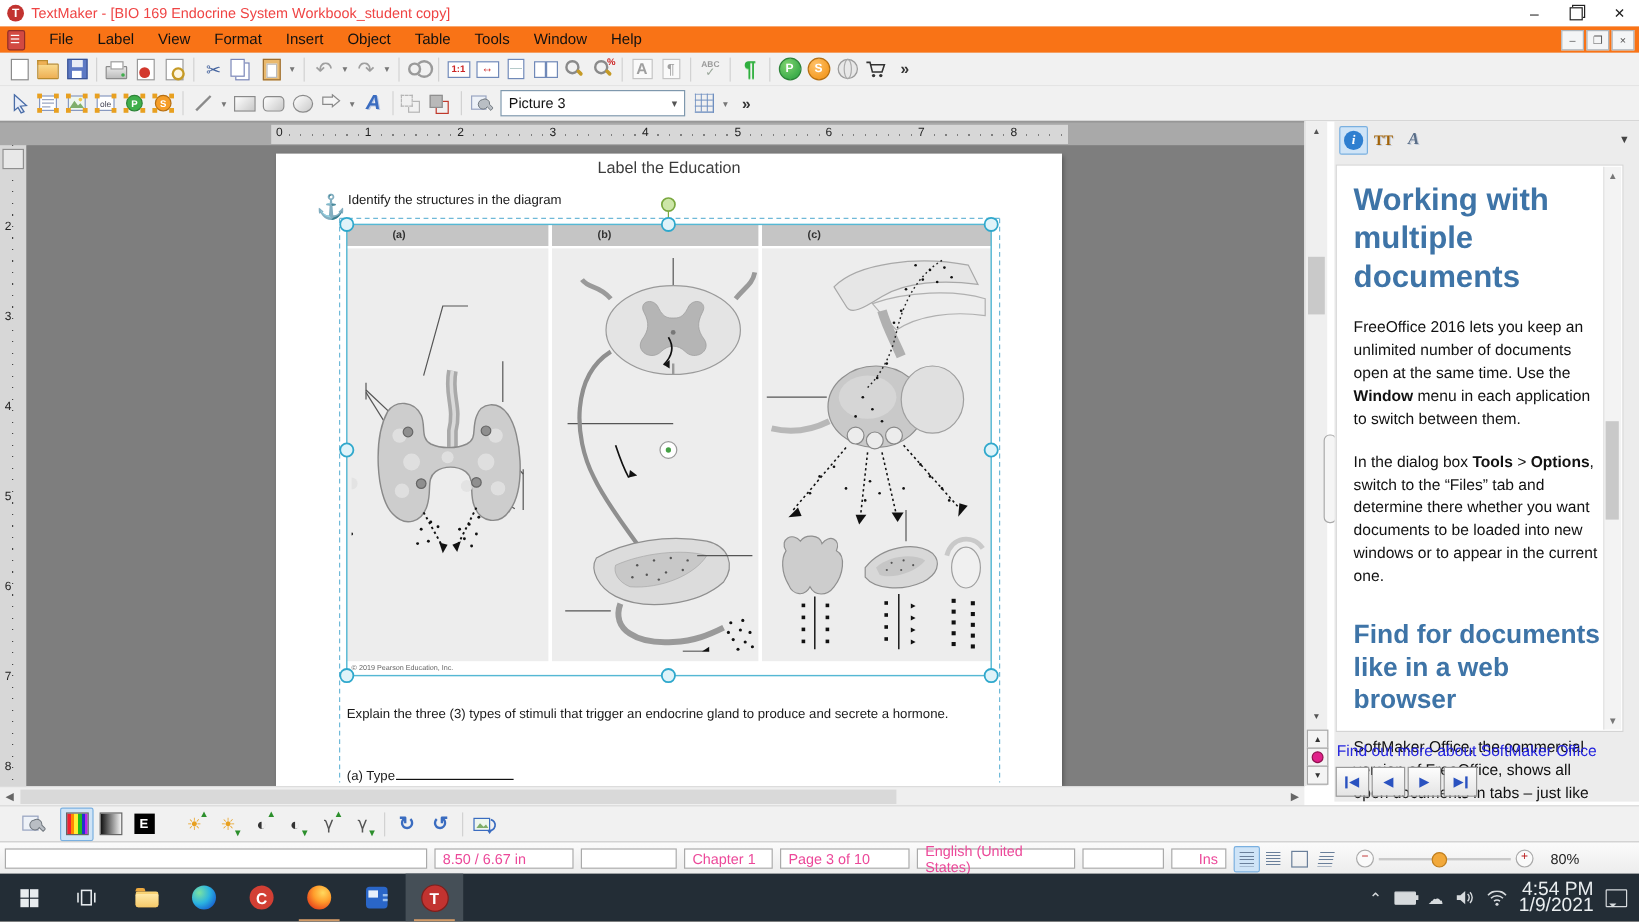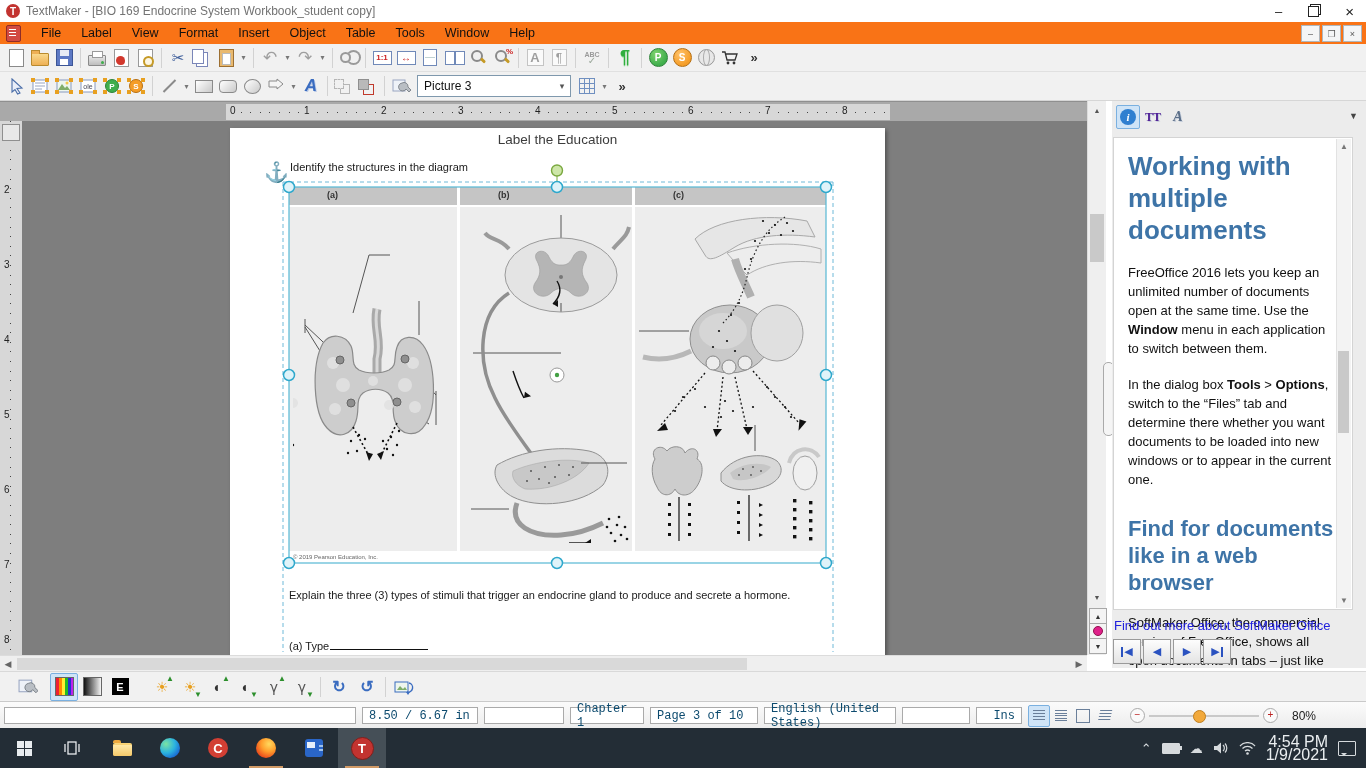--- a/index.html
+++ b/index.html
@@ -4,21 +4,21 @@
 <style>
   html,body{margin:0;padding:0;background:#555;}
   #app{position:relative;width:1366px;height:768px;overflow:hidden;background:#fff;
        font-family:"Liberation Sans",sans-serif;-webkit-font-smoothing:antialiased;}
   .x{position:absolute;}
   .row{display:flex;align-items:center;}
   
   #titlebar{left:0;top:0;width:1366px;height:22px;background:#fff;border-bottom:1px solid #f0f0f0;}
   #titlebar .tmico{width:14px;height:14px;border-radius:50%;background:#c23330;color:#fff;font-size:10px;font-weight:bold;
        display:inline-flex;align-items:center;justify-content:center;margin:0 6px 0 6px;}
-  #titlebar .ttl{font-size:12px;color:#737373;}
+  #titlebar .ttl{font-size:12px;color:#ef4444;}
   .wbtns{position:absolute;right:4px;top:0;height:22px;display:flex;align-items:center;gap:26px;padding-right:8px;}
   .wbtn{color:#222;font-size:13px;line-height:13px;cursor:default;}
   .restore-g{display:inline-block;width:9px;height:9px;border:1px solid #222;box-shadow:2px -2px 0 -1px #fff,2px -2px 0 0 #222;}
   #menubar{left:0;top:22px;width:1366px;height:22px;background:#f97316;display:flex;align-items:center;border-bottom:1px solid #e8e8e8;}
   .docico{width:13px;height:15px;background:#d24a42;border:1px solid #8f2c27;border-radius:2px;margin:0 10px 0 6px;position:relative;}
   .docico:after{content:"";position:absolute;left:2px;top:3px;width:7px;height:1px;background:#fff;box-shadow:0 3px 0 #fff,0 6px 0 #fff;}
   .menu-item{font-size:12.5px;color:#111;padding:3px 10px;}
   .mdibtns{position:absolute;right:4px;top:25px;display:flex;gap:2px;}
   .mdib{width:17px;height:15px;border:1px solid #aeb6bd;background:#f4f5f6;color:#555;font-size:9px;
         display:inline-flex;align-items:center;justify-content:center;}
@@ -115,21 +115,21 @@
   .sbtn{position:absolute;left:1px;width:16px;height:15px;color:#555;font-size:7px;display:flex;align-items:center;justify-content:center;}
   .sthumb{position:absolute;left:2px;width:14px;background:#c9c9c9;}
   .bbtn{position:absolute;left:1px;width:16px;height:14px;border:1px solid #a8a8a8;background:#f4f4f4;color:#333;font-size:7px;display:flex;align-items:center;justify-content:center;flex-direction:column;line-height:3px;}
   .reddot{width:8px;height:8px;border-radius:50%;background:#e0218a;border:1px solid #90124f;}
   #splitter{left:1103px;top:362px;width:9px;height:72px;border:1px solid #aaa;border-radius:5px;background:#f5f5f5;}
   
   #sidebar{left:1112px;top:101px;width:254px;height:567px;background:#ececec;}
   .stab{position:absolute;top:4px;width:22px;height:22px;display:flex;align-items:center;justify-content:center;border:1px solid transparent;}
   .stab.sel{background:#cfe4f7;border-color:#7ab0e0;border-radius:2px;}
   .info-i{width:16px;height:16px;border-radius:50%;background:#2f7fd0;color:#fff;font-size:11px;font-weight:bold;font-style:italic;display:flex;align-items:center;justify-content:center;font-family:"Liberation Serif",serif;}
-  .tt-i{font-size:12px;font-weight:bold;color:#4c1d95;text-shadow:1px 1px 0 #c6cedb;font-family:"Liberation Serif",serif;}
+  .tt-i{font-size:12px;font-weight:bold;color:#a16207;text-shadow:1px 1px 0 #c6cedb;font-family:"Liberation Serif",serif;}
   .ai-i{font-size:14px;font-weight:bold;font-style:italic;color:#5a6e88;text-shadow:1px 1px 0 #c6cedb;font-family:"Liberation Serif",serif;}
   .sdd{position:absolute;right:8px;top:10px;color:#444;font-size:9px;}
   #spanel{position:absolute;left:1px;top:36px;width:238px;height:471px;background:#fff;border:1px solid #d4d4d4;}
   #scontent{position:absolute;left:14px;top:12px;width:208px;}
   #scontent h1{margin:0;font-size:26px;line-height:32px;color:#3e74a7;font-weight:bold;}
   #scontent h2{margin:26px 0 0 0;font-size:22px;line-height:27px;color:#3e74a7;font-weight:bold;}
   #scontent p{margin:17px 0 0 0;font-size:13px;line-height:19px;color:#111;}
   #sscroll{position:absolute;right:1px;top:1px;width:14px;height:469px;background:#f3f3f3;border-left:1px solid #e2e2e2;}
   .schev{position:absolute;left:0;width:14px;text-align:center;color:#777;font-size:8px;}
   .sthumb2{position:absolute;left:1px;width:11px;background:#c9c9c9;}
@@ -147,21 +147,21 @@
   .i-rainbow{width:17px;height:17px;border:1px solid #666;background:linear-gradient(90deg,#e23 0 3px,#f80 3px 6px,#fe3 6px 9px,#2b2 9px 12px,#23c 12px 15px,#b2e 15px 17px);}
   .i-grayg{width:17px;height:17px;border:1px solid #666;background:linear-gradient(90deg,#111,#f5f5f5);}
   .i-bw{width:17px;height:17px;background:#000;color:#fff;font-size:11px;font-weight:bold;display:inline-flex;align-items:center;justify-content:center;}
   .mini-arrow{position:absolute;right:1px;top:1px;font-size:8px;color:#2c8f2c;line-height:8px;}
   .mini-arrow.dn{top:auto;bottom:1px;}
   .sun{color:#e8a020;font-size:14px;}
   .half{color:#333;font-size:14px;}
   .gam{color:#555;font-size:14px;font-family:"DejaVu Sans",sans-serif;}
   .rot{color:#3a6cc0;font-size:16px;font-weight:bold;}
   #statusbar{left:0;top:701px;width:1366px;height:27px;background:linear-gradient(#fbfbfb,#ececec);border-top:1px solid #c9c9c9;display:flex;align-items:center;}
-  .sf{height:17px;border:1px solid #aaa;background:#fff;font-size:12px;color:#0c4a6e;display:flex;align-items:center;padding:0 6px;box-sizing:border-box;flex:none;margin-right:6px;font-family:Liberation Mono, monospace;}
+  .sf{height:17px;border:1px solid #aaa;background:#fff;font-size:12px;color:#ec4899;display:flex;align-items:center;padding:0 6px;box-sizing:border-box;flex:none;margin-right:6px;}
   .vb{width:20px;height:20px;display:inline-flex;align-items:center;justify-content:center;border:1px solid transparent;border-radius:2px;flex:none;}
   .vb.sel{background:#cfe4f7;border-color:#7ab0e0;}
   .vbl{width:12px;height:12px;background:repeating-linear-gradient(#6a7f9a 0 1px,transparent 1px 3px);}
   .vbr{width:12px;height:12px;border:1px solid #6a7f9a;}
   .zcirc{width:13px;height:13px;border:1px solid #aaa;border-radius:50%;background:#fafafa;color:#b22;font-size:10px;line-height:11px;text-align:center;flex:none;}
   .ztrack{width:110px;height:2px;background:#c9c9c9;margin:0 4px;position:relative;flex:none;}
   .zthumb{position:absolute;left:44px;top:-5px;width:11px;height:11px;border-radius:50%;background:#f2a93b;border:1px solid #c07f1f;}
   .zpct{font-size:12px;color:#222;margin-left:14px;}
   
   #taskbar{left:0;top:728px;width:1366px;height:40px;background:#232d36;display:flex;align-items:center;}

